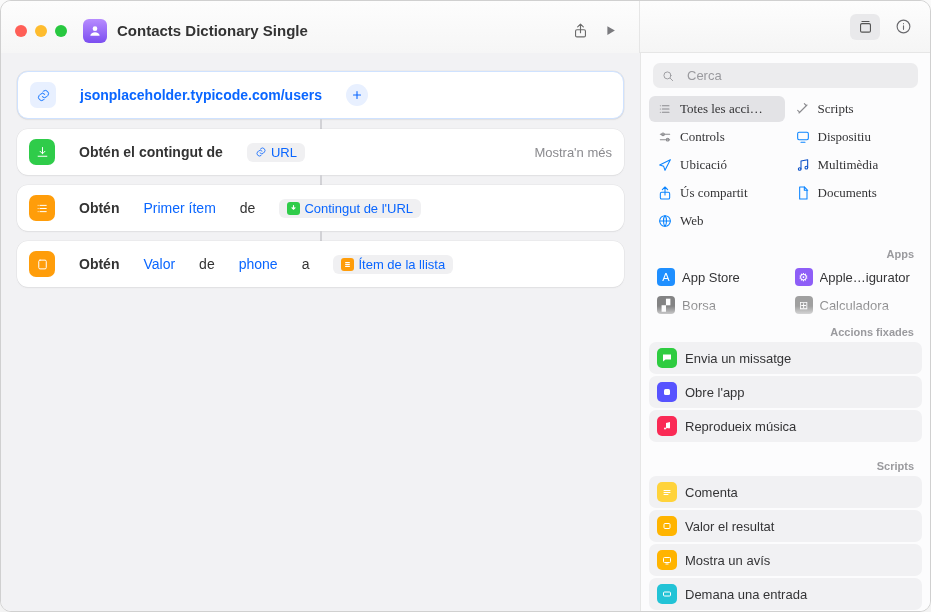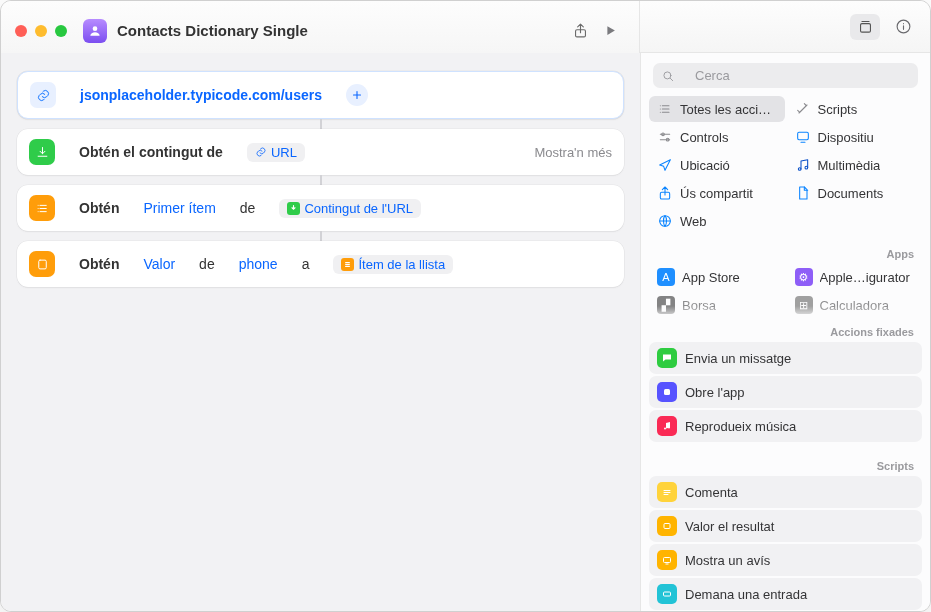--- a/index.html
+++ b/index.html
@@ -64,32 +64,32 @@
   .more{margin-left:auto;color:#8a8a8e;font-size:13px;}
   .plus-circ{width:22px;height:22px;border-radius:11px;background:#e8f0ff;display:flex;align-items:center;justify-content:center;color:#0a66ff;font-weight:600;}
 
   
   .sidebar{
     width:290px;flex:0 0 290px;border-left:1px solid #e6e6e6;
     display:flex;flex-direction:column;background:#fcfcfd;
   }
   .sb-toolbar{height:52px;display:flex;align-items:center;justify-content:flex-end;gap:8px;padding:0 12px;border-bottom:1px solid #e6e6e6;background:linear-gradient(#fdfdfd,#f5f5f5);}
   .search{
-    margin:10px 12px 8px;display:flex;align-items:center;gap:20px;
+    margin:10px 12px 8px;display:flex;align-items:center;gap:12px;
     background:#ececee;border-radius:7px;padding:5px 8px;color:#9a9a9e;font-size:13px;
   }
   .catgrid{display:grid;grid-template-columns:1fr 1fr;gap:2px 2px;padding:0 8px 6px;}
   .cat{
     display:flex;align-items:center;gap:7px;padding:5px 8px;border-radius:6px;font-size:13px;color:#343436;
     white-space:nowrap;overflow:hidden;text-overflow:ellipsis;
   }
   .cat.sel{background:#e3e3e6;}
   .cat .ci{width:16px;height:16px;display:flex;align-items:center;justify-content:center;flex:0 0 16px;}
   .cat .ci svg{width:16px;height:16px;}
-  .catlabel{overflow:hidden;text-overflow:ellipsis;}
+  .catlabel{overflow:hidden;text-overflow:ellipsis;font-family:Liberation Serif, serif;}
   .sb-sect-title{font-size:11px;color:#9a9a9e;font-weight:700;padding:8px 16px 4px;text-align:right;}
   .appgrid{display:grid;grid-template-columns:1fr 1fr;gap:2px 2px;padding:0 8px;}
   .app{display:flex;align-items:center;gap:7px;padding:4px 8px;border-radius:6px;font-size:13px;color:#343436;white-space:nowrap;overflow:hidden;}
   .appicon{width:18px;height:18px;border-radius:4px;flex:0 0 18px;display:flex;align-items:center;justify-content:center;font-size:11px;color:#fff;}
   .app span.ellips{overflow:hidden;text-overflow:ellipsis;}
   .app-fade{position:relative;}
   .app-fade::after{content:"";position:absolute;left:0;right:0;bottom:-2px;height:14px;background:linear-gradient(rgba(252,252,253,0),#fcfcfd);}
 
   .list{padding:0 8px 8px;}
   .row{

